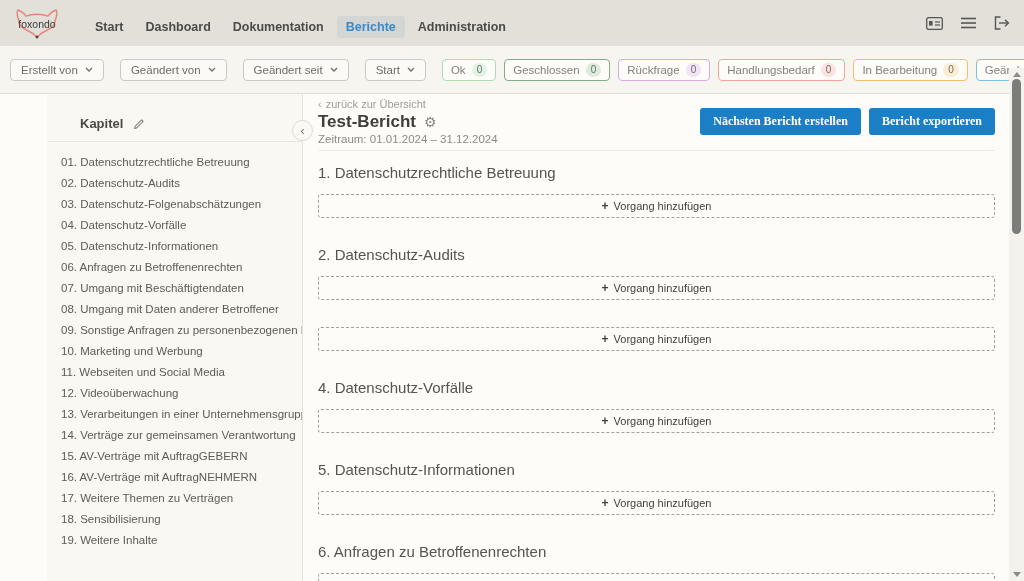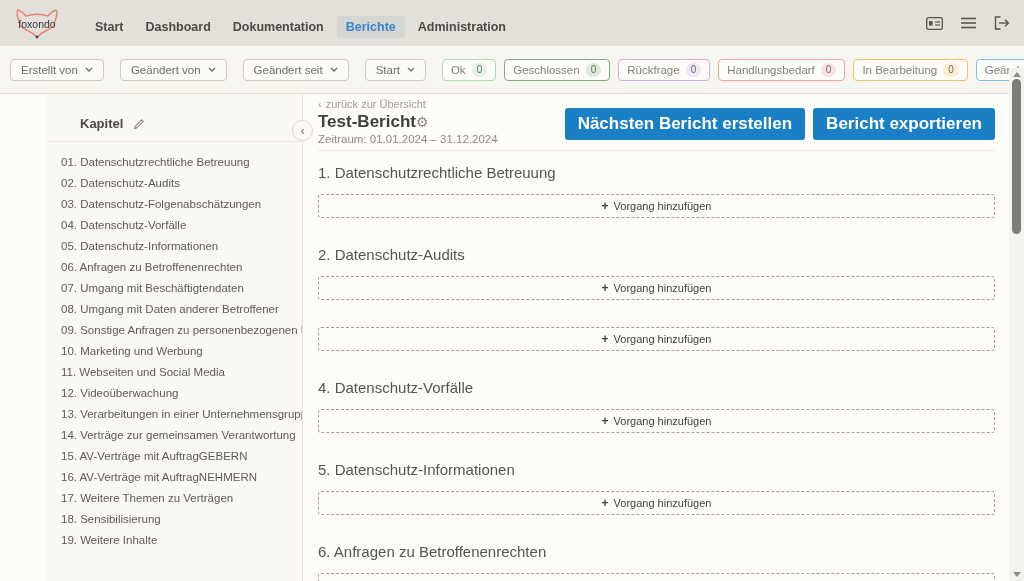--- a/index.html
+++ b/index.html
@@ -30,25 +30,25 @@
   .sidebar-title { font-size:13px; font-weight:700; color:#4b4944; }
   .edit-icon { color:#8a8780; display:flex; cursor:pointer; }
   .sidebar-list { padding:9px 0; }
   .sidebar-item { font-size:11.5px; color:#5d5b55; padding:4.5px 8px 4.5px 14px; cursor:pointer; white-space:nowrap; overflow:hidden; }
   .collapse-btn { position:absolute; right:-11px; top:26px; width:21px; height:21px; border-radius:50%; border:1px solid #ddd9d1; background:#fbf9f4; color:#6b6a64; font-size:12px; line-height:1; display:flex; align-items:center; justify-content:center; cursor:pointer; z-index:5; }
   
   .main { flex:1; overflow:hidden; padding:0 29px 0 15px; }
   .main-header { display:flex; padding:4px 0 5px; border-bottom:1px solid #edeae2; }
   .header-meta { min-width:0; }
   .breadcrumb { font-size:11px; color:#a09d95; cursor:pointer; display:flex; gap:4px; align-items:center; }
-  .page-title { font-size:17px; font-weight:700; color:#403f3b; margin:2px 0 1px; display:flex; align-items:center; }
+  .page-title { font-size:17px; font-weight:700; color:#403f3b; margin:2px 0 1px; display:flex; gap:8px; align-items:center; }
   .gear { font-family:"DejaVu Sans",sans-serif; font-size:14px; font-weight:400; color:#8a8780; cursor:pointer; }
   .subtitle { font-size:11.5px; color:#8e8b84; }
   .header-actions { margin-left:auto; display:flex; gap:8px; align-items:flex-start; padding-top:10px; }
-  .btn-primary { color:#fff; font-size:17px; font-weight:600; border:none; border-radius:3px; padding:6px 13px; cursor:pointer; white-space:nowrap; }
+  .btn-primary { color:#fff; font-size:12px; font-weight:600; border:none; border-radius:3px; padding:6px 13px; cursor:pointer; white-space:nowrap;font-family:Liberation Serif, serif; }
   .sections { padding-top:12px; }
   .section { margin-bottom:27px; }
   .section-heading { font-size:15px; font-weight:400; color:#56544f; margin:0 0 12px; line-height:19px; }
   .add-box { width:100%; border:1px dashed #a3a099; border-radius:3px; height:24px; display:flex; align-items:center; justify-content:center; gap:5px; font-size:11px; color:#403f3b; background:transparent; cursor:pointer; }
   .add-plus { font-weight:700; font-size:12px; }
   
   .scrollbar { position:absolute; right:0; top:68px; bottom:0; width:15px; background:#f4f2ec; z-index:10; }
   .sb-arrow { position:absolute; left:3.5px; width:0; height:0; border-left:4px solid transparent; border-right:4px solid transparent; cursor:pointer; }
   .sb-arrow.up { top:4px; border-bottom:5px solid #8a8a86; }
   .sb-arrow.down { bottom:4px; border-top:5px solid #8a8a86; }

